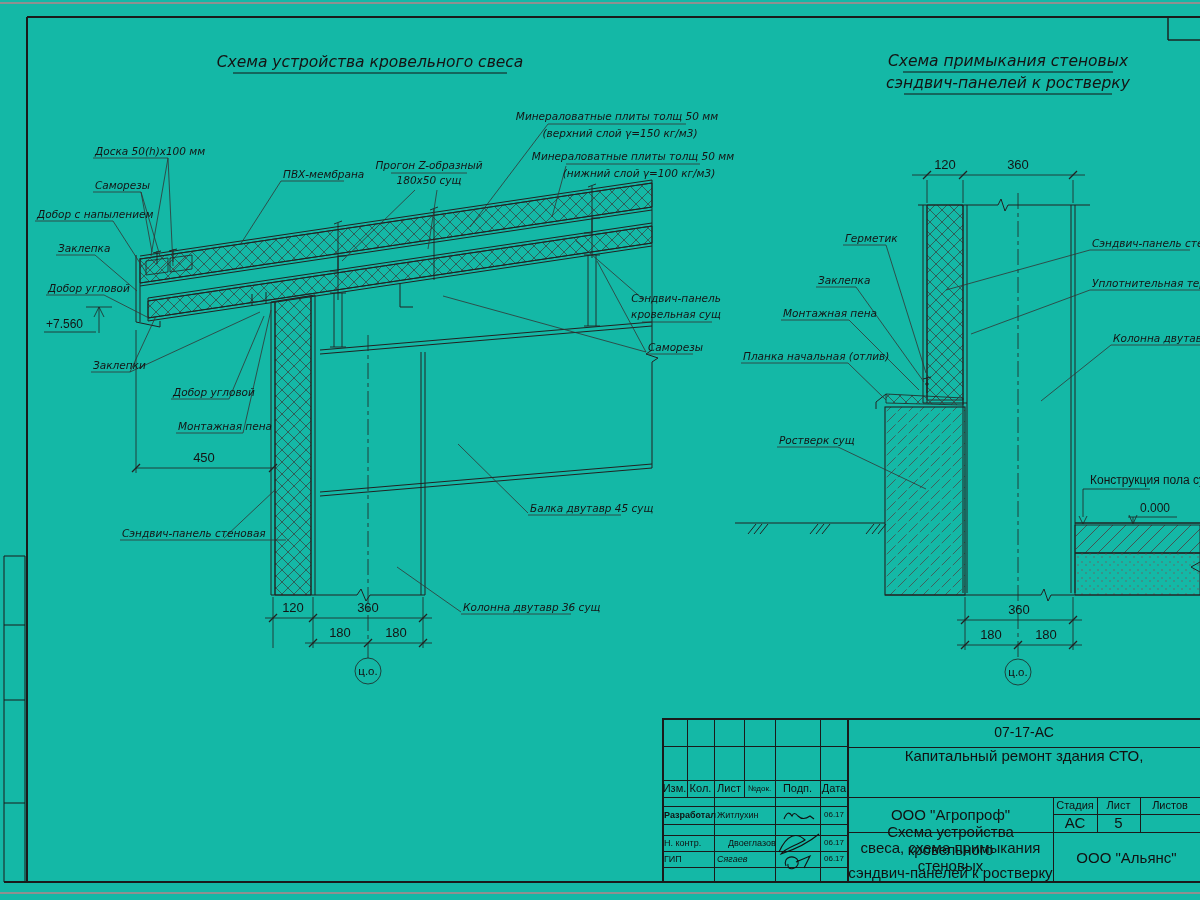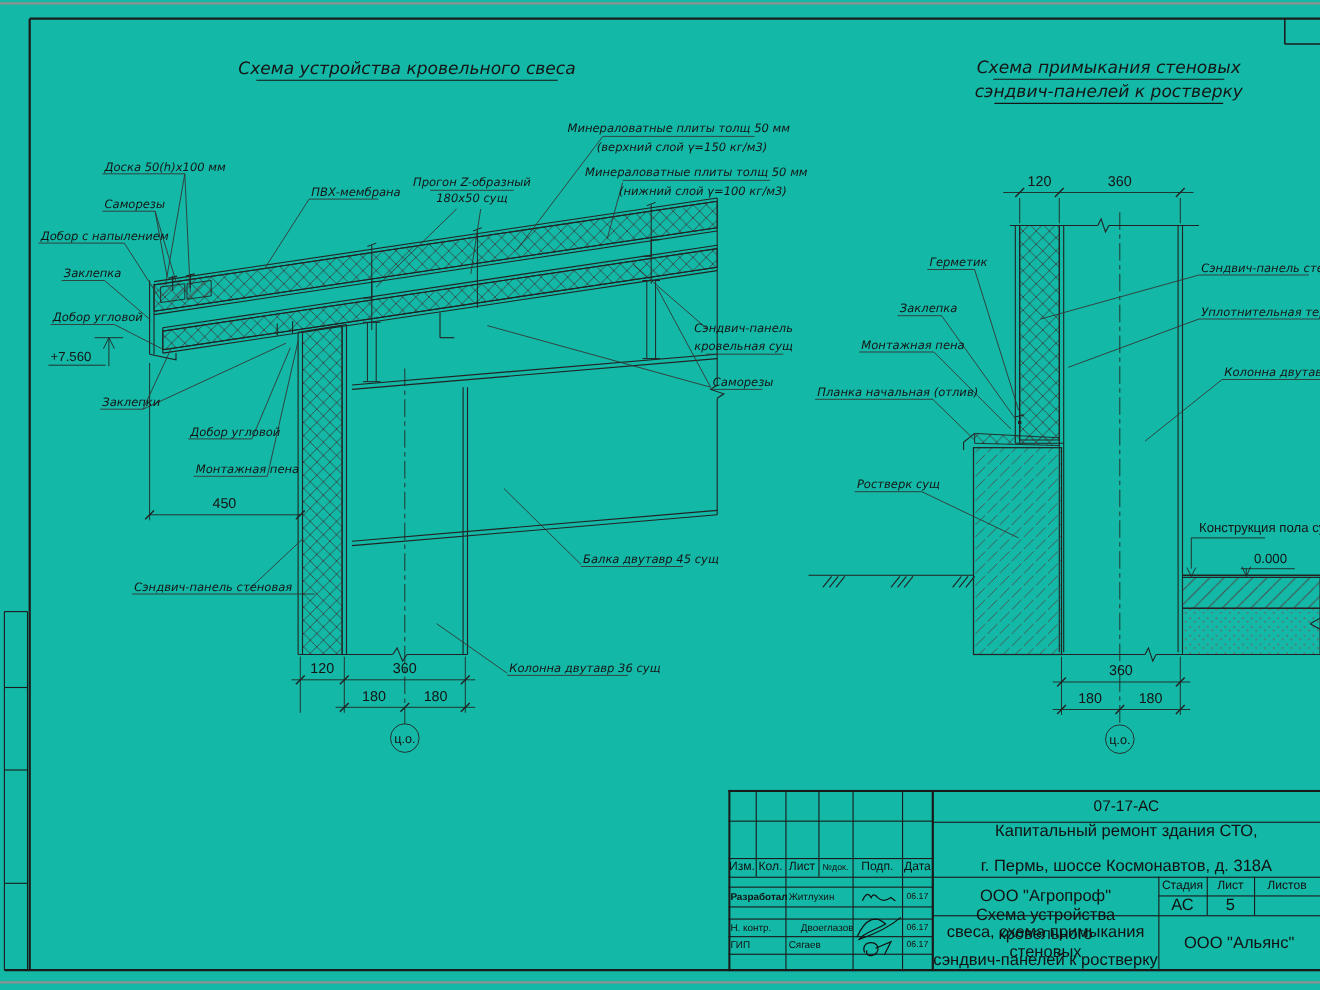--- a/index.html
+++ b/index.html
@@ -411,42 +411,41 @@
 
   <div class="cell f11" style="left:0;top:62px;width:25px;height:17px;">Изм.</div>
   <div class="cell f11" style="left:25px;top:62px;width:27px;height:17px;">Кол.</div>
   <div class="cell f11" style="left:52px;top:62px;width:30px;height:17px;">Лист</div>
   <div class="cell f8" style="left:82px;top:62px;width:31px;height:17px;">№док.</div>
   <div class="cell f11" style="left:113px;top:62px;width:45px;height:17px;">Подп.</div>
   <div class="cell f11" style="left:158px;top:62px;width:28px;height:17px;">Дата</div>
 
   <div class="cell f14" style="left:186px;top:0;width:352px;height:29px;">07-17-АС</div>
   <div class="cell f13" style="left:186px;top:30px;width:352px;height:16px;">Капитальный ремонт здания СТО,</div>
-  <div class="cell f13" style="left:186px;top:62px;width:352px;height:16px;">г. Пермь, шоссе Космонавтов, д. 318А</div>
 
   <div class="cell f11" style="left:391px;top:79px;width:44px;height:17px;">Стадия</div>
   <div class="cell f11" style="left:435px;top:79px;width:43px;height:17px;">Лист</div>
   <div class="cell f11" style="left:478px;top:79px;width:60px;height:17px;">Листов</div>
   <div class="cell f13" style="left:391px;top:96px;width:44px;height:18px;">АС</div>
   <div class="cell f13" style="left:435px;top:96px;width:43px;height:18px;">5</div>
 
   <div class="cell f13" style="left:186px;top:79px;width:205px;height:35px;">ООО "Агропроф"</div>
   <div class="cell f13" style="left:186px;top:115px;width:205px;height:16px;">Схема устройства кровельного</div>
   <div class="cell f13" style="left:186px;top:131px;width:205px;height:16px;">свеса, схема примыкания стеновых</div>
   <div class="cell f13" style="left:186px;top:147px;width:205px;height:16px;">сэндвич-панелей к ростверку</div>
   <div class="cell f13" style="left:391px;top:114px;width:147px;height:51px;">ООО "Альянс"</div>
 
   <div class="cell cl f9" style="left:2px;top:88px;width:50px;height:18px;font-weight:bold;">Разработал</div>
   <div class="cell cl f9" style="left:55px;top:88px;width:57px;height:18px;">Житлухин</div>
   <div class="cell f8" style="left:158px;top:88px;width:28px;height:18px;">06.17</div>
   <div class="cell cl f9" style="left:2px;top:117px;width:50px;height:16px;">Н. контр.</div>
   <div class="cell cl f9" style="left:55px;top:117px;width:57px;height:16px;margin-left:11px;">Двоеглазов</div>
   <div class="cell f8" style="left:158px;top:117px;width:28px;height:16px;">06.17</div>
   <div class="cell cl f9" style="left:2px;top:133px;width:50px;height:16px;">ГИП</div>
-  <div class="cell cl f9" style="left:55px;top:133px;width:57px;height:16px;">Сягаев</div>
+  <div class="cell cl f9" style="left:55px;top:133px;width:57px;height:16px;font-style:italic;">Сягаев</div>
   <div class="cell f8" style="left:158px;top:133px;width:28px;height:16px;">06.17</div>
 
   <svg class="sig" style="left:118px;top:89px;" width="38" height="17" viewBox="0 0 38 17">
     <path d="M4 12 Q8 2 12 9 Q14 4 18 9 Q23 14 30 9 L34 12" stroke="#111" stroke-width="1.1" fill="none"></path>
   </svg>
   <svg class="sig" style="left:115px;top:112px;" width="44" height="26" viewBox="0 0 44 26">
     <path d="M2 22 C10 4 20 2 28 10 C18 16 8 18 4 24 C16 20 30 14 42 4" stroke="#111" stroke-width="1.1" fill="none"></path>
   </svg>
   <svg class="sig" style="left:116px;top:134px;" width="40" height="24" viewBox="0 0 40 24">
     <path d="M8 14 C4 4 18 2 20 9 C22 17 8 20 10 12 M18 10 L32 4 L26 16" stroke="#111" stroke-width="1.1" fill="none"></path>

